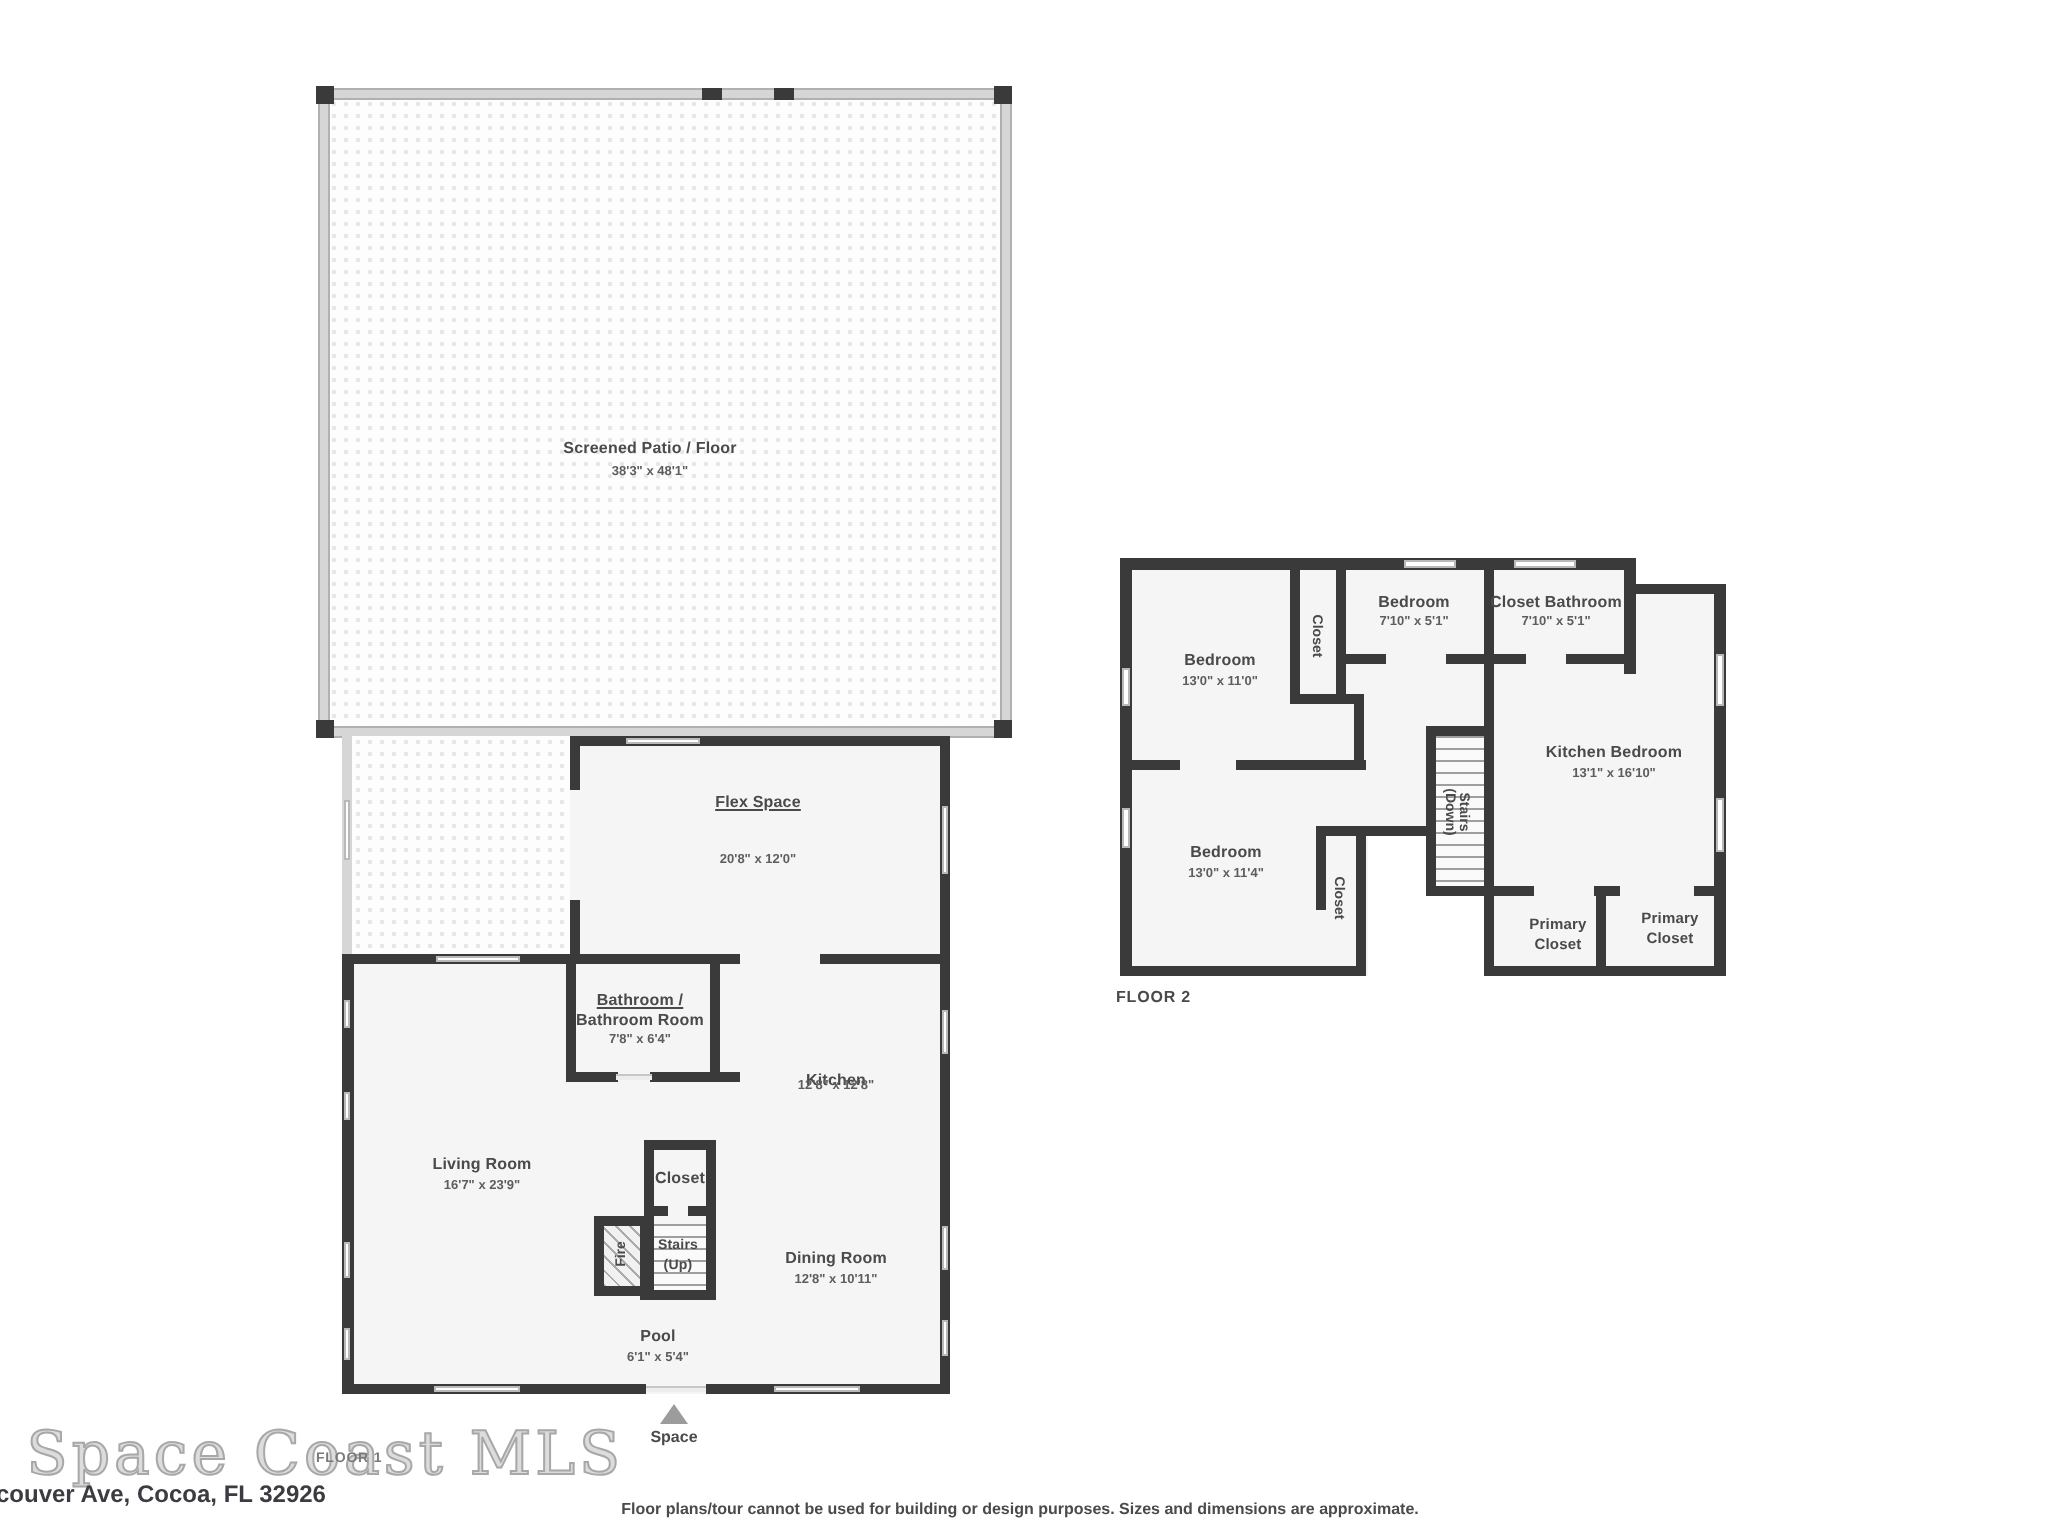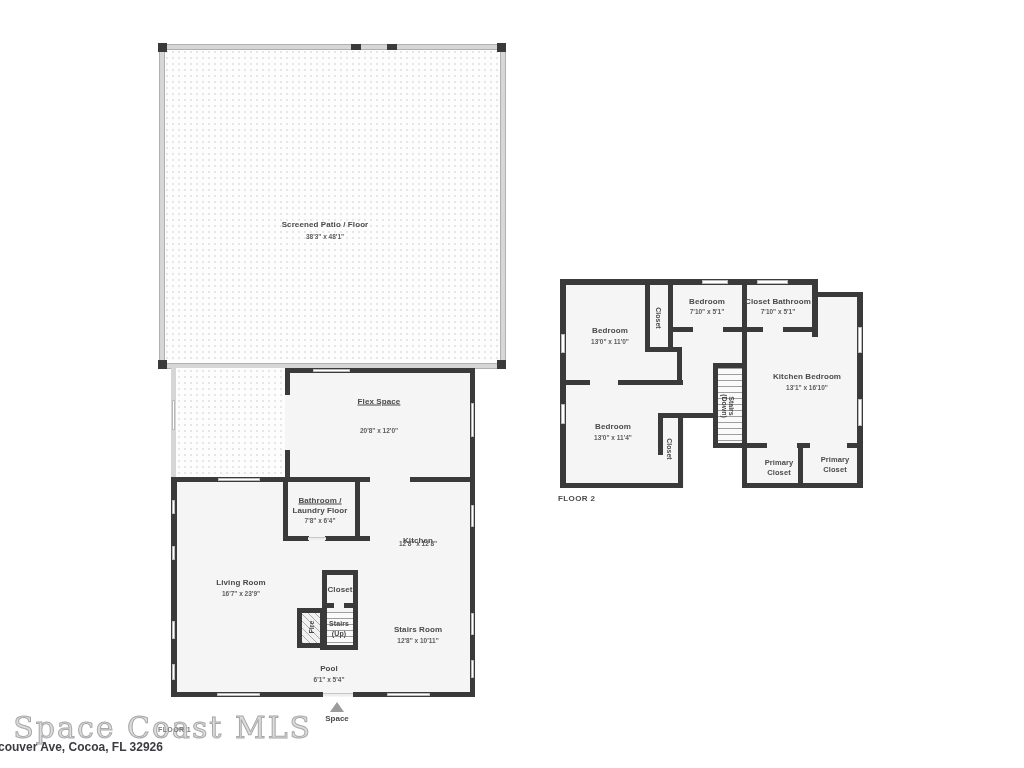--- a/index.html
+++ b/index.html
@@ -100,31 +100,31 @@
   <div class="win" style="left:172px;top:664px;width:3px;height:16px;"></div>
   <div class="win" style="left:218px;top:478px;width:42px;height:3px;"></div>
   <div class="win" style="left:217px;top:693px;width:43px;height:3px;"></div>
   <div class="win" style="left:387px;top:693px;width:43px;height:3px;"></div>
 
   <div class="lbl" style="left:325px;top:224px;">Screened Patio / Floor</div>
   <div class="dims" style="left:325px;top:236px;">38'3" x 48'1"</div>
   <div class="lbl" style="left:379px;top:401px;text-decoration:underline;">Flex Space</div>
   <div class="dims" style="left:379px;top:430px;">20'8" x 12'0"</div>
   <div class="lbl" style="left:320px;top:500px;text-decoration:underline;">Bathroom /</div>
-  <div class="lbl" style="left:320px;top:510px;">Laundry Floor</div>
+  <div class="lbl" style="left:320px;top:510px;">Bathroom Room</div>
   <div class="dims" style="left:320px;top:520px;">7'8" x 6'4"</div>
   <div class="lbl" style="left:418px;top:540px;text-align:right;">Kitchen</div>
   <div class="dims" style="left:418px;top:543px;">12'8" x 12'8"</div>
   <div class="lbl" style="left:241px;top:582px;">Living Room</div>
   <div class="dims" style="left:241px;top:593px;">16'7" x 23'9"</div>
   <div class="lbl" style="left:340px;top:589px;">Closet</div>
   <div class="vlbl-ccw" style="left:311px;top:627px;">Fire</div>
   <div class="lbl" style="left:339px;top:623px;font-size:7px;">Stairs</div>
   <div class="lbl" style="left:339px;top:633px;font-size:7px;">(Up)</div>
-  <div class="lbl" style="left:418px;top:629px;">Stairs Room</div>
+  <div class="lbl" style="left:418px;top:629px;">Dining Room</div>
   <div class="dims" style="left:418px;top:640px;">12'8" x 10'11"</div>
   <div class="lbl" style="left:329px;top:668px;">Pool</div>
   <div class="dims" style="left:329px;top:679px;">6'1" x 5'4"</div>
   <div class="entry-arrow" style="left:330px;top:702px;"></div>
   <div class="entry-lbl" style="left:337px;top:714px;">Space</div>
 
   <div class="room" style="left:560px;top:279px;width:258px;height:209px;"></div>
   <div class="room" style="left:812px;top:292px;width:51px;height:196px;"></div>
   <div class="cover" style="left:684px;top:418px;width:30px;height:70px;"></div>
   <div class="cover" style="left:713px;top:448px;width:29px;height:40px;"></div>
@@ -186,14 +186,15 @@
   <div class="vlbl" style="left:669px;top:449px;">Closet</div>
   <div class="lbl" style="left:779px;top:462px;font-size:7.5px;">Primary</div>
   <div class="lbl" style="left:779px;top:472px;font-size:7.5px;">Closet</div>
   <div class="lbl" style="left:835px;top:459px;font-size:7.5px;">Primary</div>
   <div class="lbl" style="left:835px;top:469px;font-size:7.5px;">Closet</div>
   <div class="floor-tag" style="left:558px;top:494px;">FLOOR 2</div>
 
   <div class="watermark" style="left:-18px;top:710px;">e Space Coast MLS</div>
   <div class="floor1-tag" style="left:158px;top:726px;">FLOOR 1</div>
   <div class="address" style="left:-2px;top:740px;">couver Ave, Cocoa, FL 32926</div>
+  <div class="disclaimer" style="left:510px;top:750px;">Floor plans/tour cannot be used for building or design purposes. Sizes and dimensions are approximate.</div>
 
 </div>
 
 </body></html>

